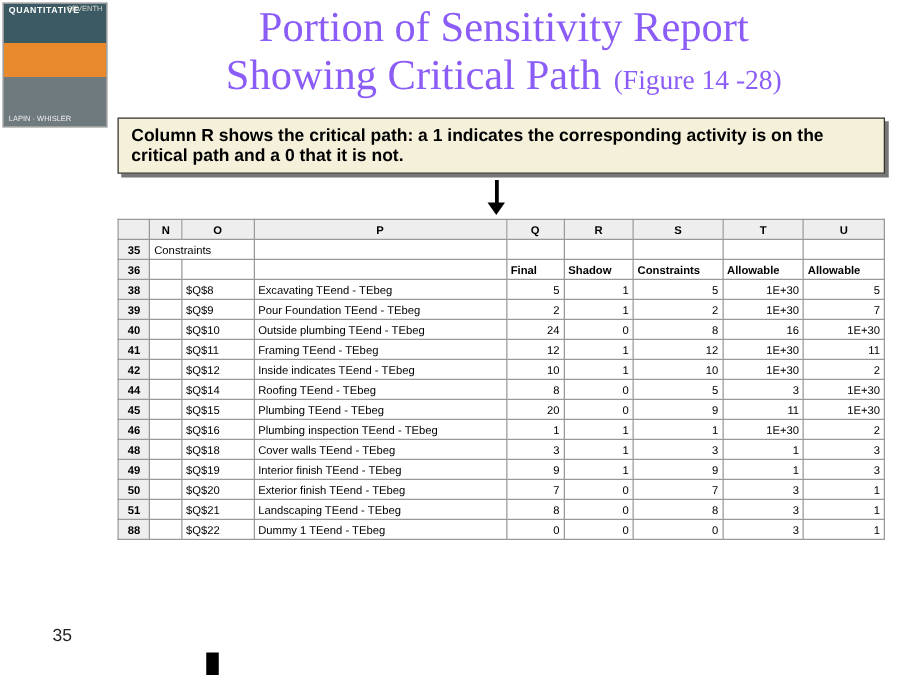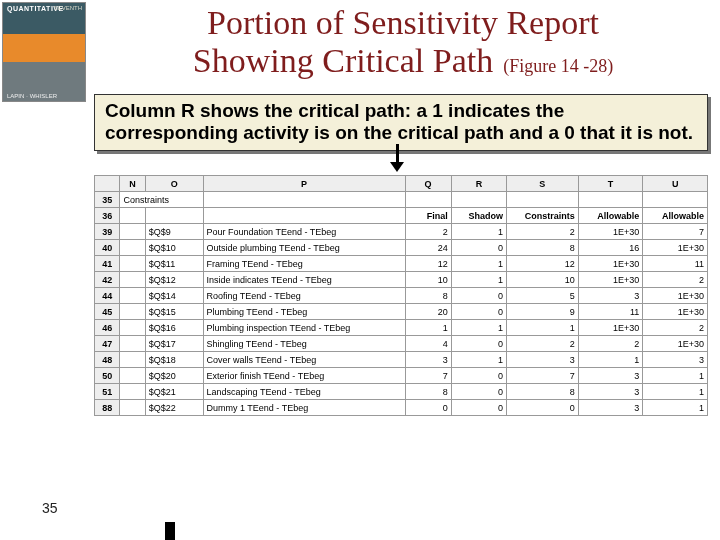--- a/index.html
+++ b/index.html
@@ -42,39 +42,39 @@
     color: #eee;
     font-size: 6px;
   }
   .title {
     position: absolute;
     left: 94px;
     top: 4px;
     right: 8px;
     text-align: center;
     font-family: "Times New Roman", Times, serif;
-    color: #7f1d1d;
+    color: #8b5cf6;
     line-height: 1.12;
   }
   .title .l1, .title .l2 {
     font-size: 34px;
   }
   .title .fig {
-    font-size: 18px;
+    font-size: 22px;
     margin-left: 6px;
   }
   .callout {
     position: absolute;
     left: 94px;
     right: 12px;
     top: 94px;
     background: #f4f0d9;
     border: 1px solid #333;
     padding: 5px 10px 6px 10px;
-    font-size: 19px;
+    font-size: 14px;
     font-weight: bold;
     box-shadow: 3px 3px 0 #777;
   }
   .arrow {
     position: absolute;
     left: 390px;
     top: 144px;
     width: 0; height: 22px;
   }
   .arrow .shaft {
@@ -118,21 +118,21 @@
     text-align: center;
     font-weight: bold;
   }
   table.grid td.rownum {
     background: #eee;
     text-align: center;
     font-weight: bold;
     width: 22px;
   }
   table.grid td.num { text-align: right; }
-  table.grid td.ctr { text-align: right; font-weight: bold; }
+  table.grid td.ctr { text-align: left; font-weight: bold; }
   col.cN { width: 22px; }
   col.cO { width: 50px; }
   col.cP { width: 175px; }
   col.cQ { width: 40px; }
   col.cR { width: 48px; }
   col.cS { width: 62px; }
   col.cT { width: 56px; }
   col.cU { width: 56px; }
   .pagenum {
     position: absolute;
@@ -216,20 +216,31 @@
           <td></td>
       <td class="ctr">Final</td>
       <td class="ctr">Shadow</td>
       <td class="ctr">Constraints</td>
       <td class="ctr">Allowable</td>
       <td class="ctr">Allowable</td>
     </tr>
     </tbody>
       <tbody id="data-rows">
         <tr>
+          <td class="rownum">38</td>
+          <td></td>
+          <td>$Q$8</td>
+          <td>Excavating TEend  -  TEbeg</td>
+          <td class="num">5</td>
+          <td class="num">1</td>
+          <td class="num">5</td>
+          <td class="num">1E+30</td>
+          <td class="num">5</td>
+        </tr>
+        <tr>
           <td class="rownum">39</td>
           <td></td>
           <td>$Q$9</td>
           <td>Pour Foundation TEend  -  TEbeg</td>
           <td class="num">2</td>
           <td class="num">1</td>
           <td class="num">2</td>
           <td class="num">1E+30</td>
           <td class="num">7</td>
         </tr>
@@ -293,38 +304,38 @@
           <td></td>
           <td>$Q$16</td>
           <td>Plumbing inspection TEend - TEbeg</td>
           <td class="num">1</td>
           <td class="num">1</td>
           <td class="num">1</td>
           <td class="num">1E+30</td>
           <td class="num">2</td>
         </tr>
         <tr>
-          <td class="rownum">47</td>
-          <td></td>
-          <td>$Q$17</td>
-          <td>Shingling TEend  -  TEbeg</td>
-          <td class="num">4</td>
-          <td class="num">0</td>
-          <td class="num">2</td>
-          <td class="num">2</td>
-          <td class="num">1E+30</td>
-        </tr>
-        <tr>
           <td class="rownum">48</td>
           <td></td>
           <td>$Q$18</td>
           <td>Cover walls TEend  -  TEbeg</td>
           <td class="num">3</td>
           <td class="num">1</td>
           <td class="num">3</td>
+          <td class="num">1</td>
+          <td class="num">3</td>
+        </tr>
+        <tr>
+          <td class="rownum">49</td>
+          <td></td>
+          <td>$Q$19</td>
+          <td>Interior finish TEend  -  TEbeg</td>
+          <td class="num">9</td>
+          <td class="num">1</td>
+          <td class="num">9</td>
           <td class="num">1</td>
           <td class="num">3</td>
         </tr>
         <tr>
           <td class="rownum">50</td>
           <td></td>
           <td>$Q$20</td>
           <td>Exterior finish TEend  -  TEbeg</td>
           <td class="num">7</td>
           <td class="num">0</td>

